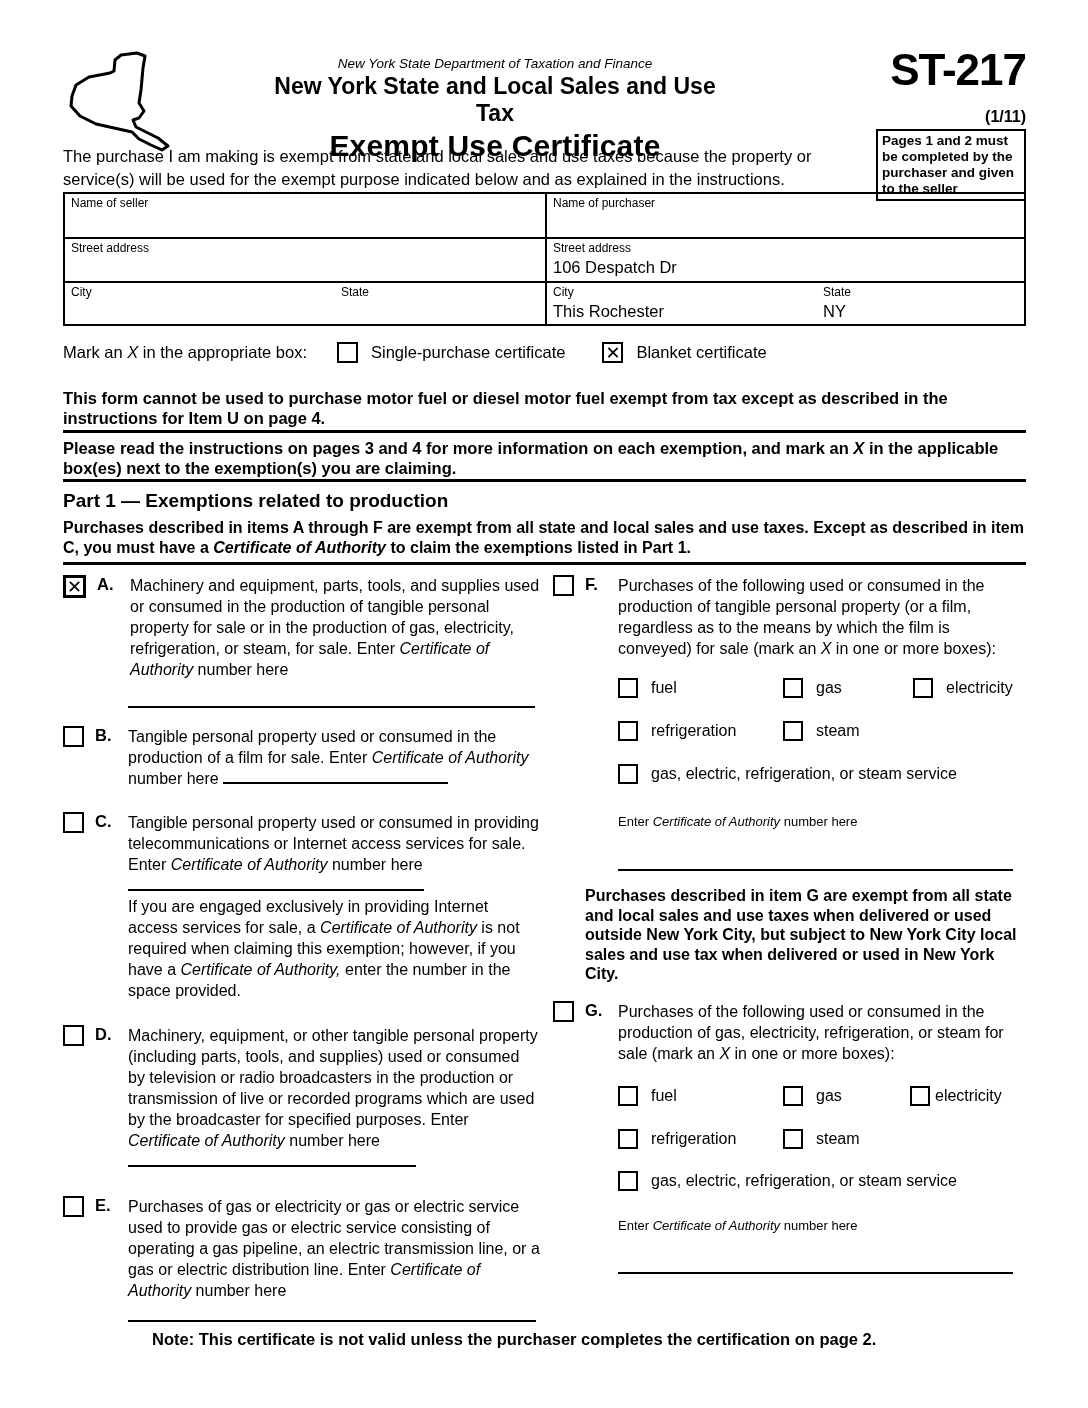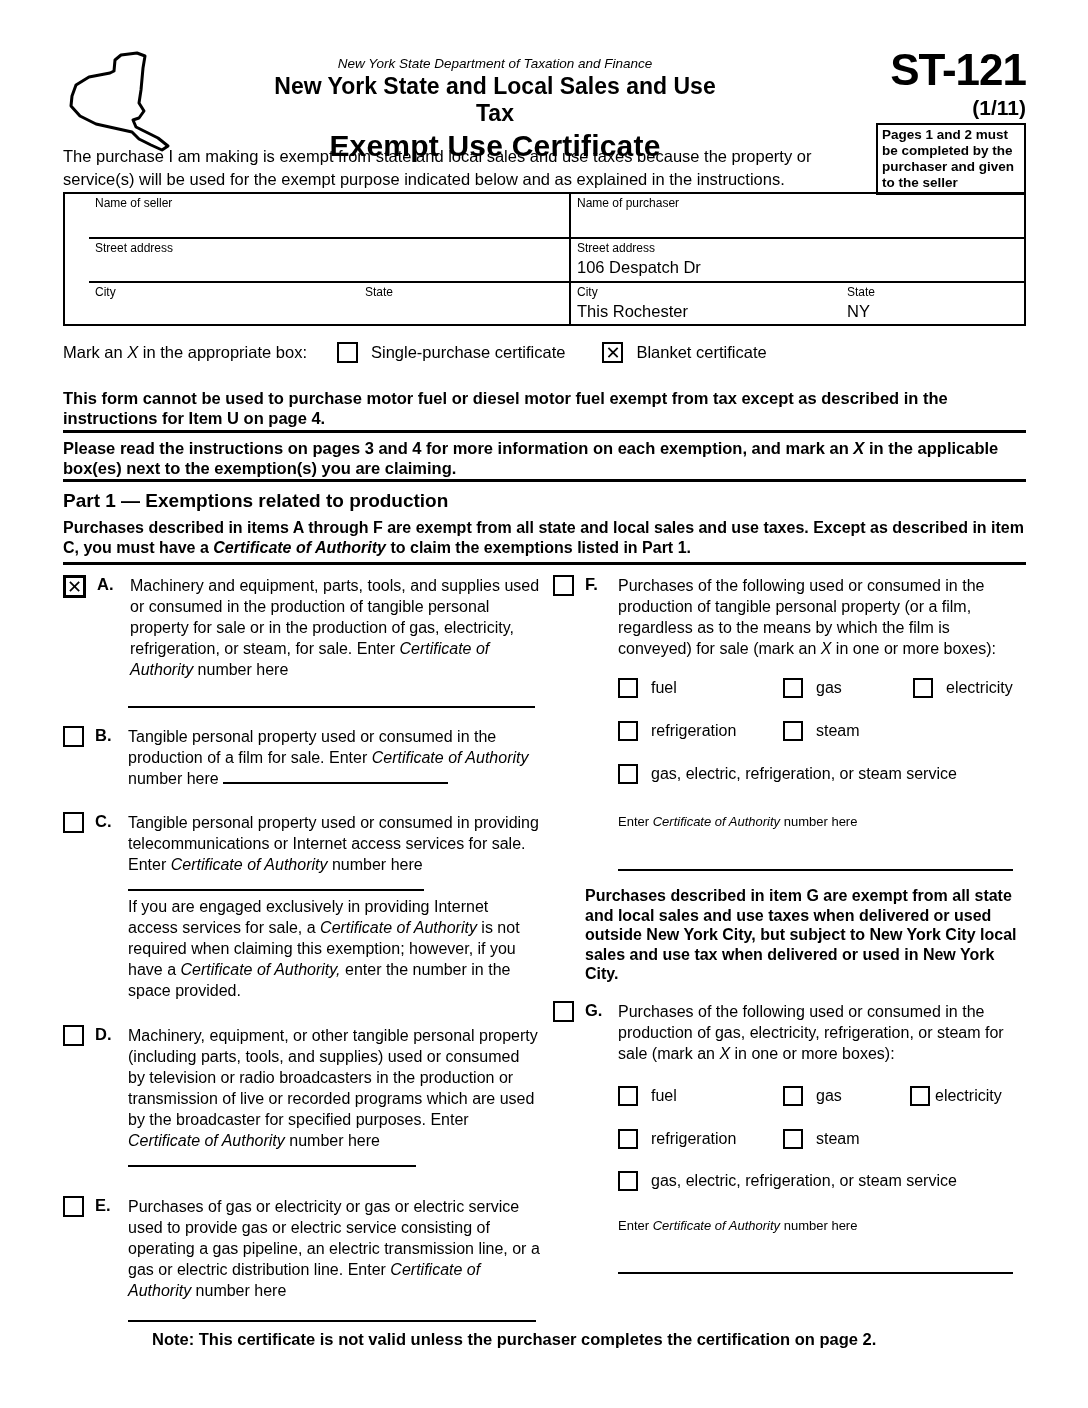--- a/index.html
+++ b/index.html
@@ -11,27 +11,27 @@
   }
   .abs { position:absolute; }
 
   
   .hdr-center { left:260px; top:56px; width:470px; text-align:center; }
   .hdr-agency { font-size:13.5px; font-weight:400;font-style:italic; }
   .hdr-taxtype { font-size:23px; font-weight:700; margin-top:2px; }
   .hdr-title { font-size:30px; font-weight:700; margin-top:2px; letter-spacing:0.2px; }
   .form-id { left:876px; top:48px; width:150px; }
   .form-num { font-size:44px; font-weight:700; letter-spacing:-1px; text-align:right; line-height:1; }
-  .form-rev { font-size:21px; font-weight:700; text-align:right; margin-top:4px; }
+  .form-rev { font-size:16px; font-weight:700; text-align:right; margin-top:16px; }
   .pages-box { border:2.5px solid #000; margin-top:3px; padding:2px 4px; font-size:13.5px; font-weight:700; line-height:16px; }
 
   .intro { left:63px; top:145px; width:812px; font-size:16.5px; line-height:23px; }
 
   
-  .ptable { left:63px; top:192px; width:963px; height:134px; border:2px solid #000; box-sizing:border-box; display:grid; grid-template-columns:482px 1fr; grid-template-rows:45px 44px 1fr;padding-left:24px; }
+  .ptable { left:63px; top:192px; width:963px; height:134px; border:2px solid #000; box-sizing:border-box; display:grid; grid-template-columns:482px 1fr; grid-template-rows:45px 44px 1fr; }
   .cell { border-right:2px solid #000; border-bottom:2px solid #000; box-sizing:border-box; padding:2px 6px; overflow:hidden; }
   .cell.last-col { border-right:none; }
   .cell.last-row { border-bottom:none; }
   .cell-label { font-size:12px; }
   .cell-value { font-size:16.5px; margin-top:3px; min-height:18px; }
   .csz { display:flex; }
   .csz .c1 { width:270px; } .csz .c2 { width:103px; } .csz .c3 { flex:1;margin-top:48px; }
 
   
   .cb { width:21px; height:21px; border:2px solid #000; box-sizing:border-box; display:inline-block; position:relative; background:#fff; flex:0 0 auto; }
@@ -80,21 +80,21 @@
     </svg>
   </div>
 
   <div class="abs hdr-center">
     <div class="hdr-agency">New York State Department of Taxation and Finance</div>
     <div class="hdr-taxtype">New York State and Local Sales and Use Tax</div>
     <div class="hdr-title">Exempt Use Certificate</div>
   </div>
 
   <div class="abs form-id">
-    <div class="form-num">ST-121</div>
+    <div class="form-num">ST-217</div>
     <div class="form-rev">(1/11)</div>
     <div class="pages-box">Pages 1 and 2 must be completed by the purchaser and given to the seller</div>
   </div>
 
   <div class="abs intro">The purchase I am making is exempt from state and local sales and use taxes because the property or service(s) will be used for the exempt purpose indicated below and as explained in the instructions.</div>
 
   <div class="abs ptable">
     <div class="cell">
       <div class="cell-label">Name of seller</div>
       <div class="cell-value"></div>

